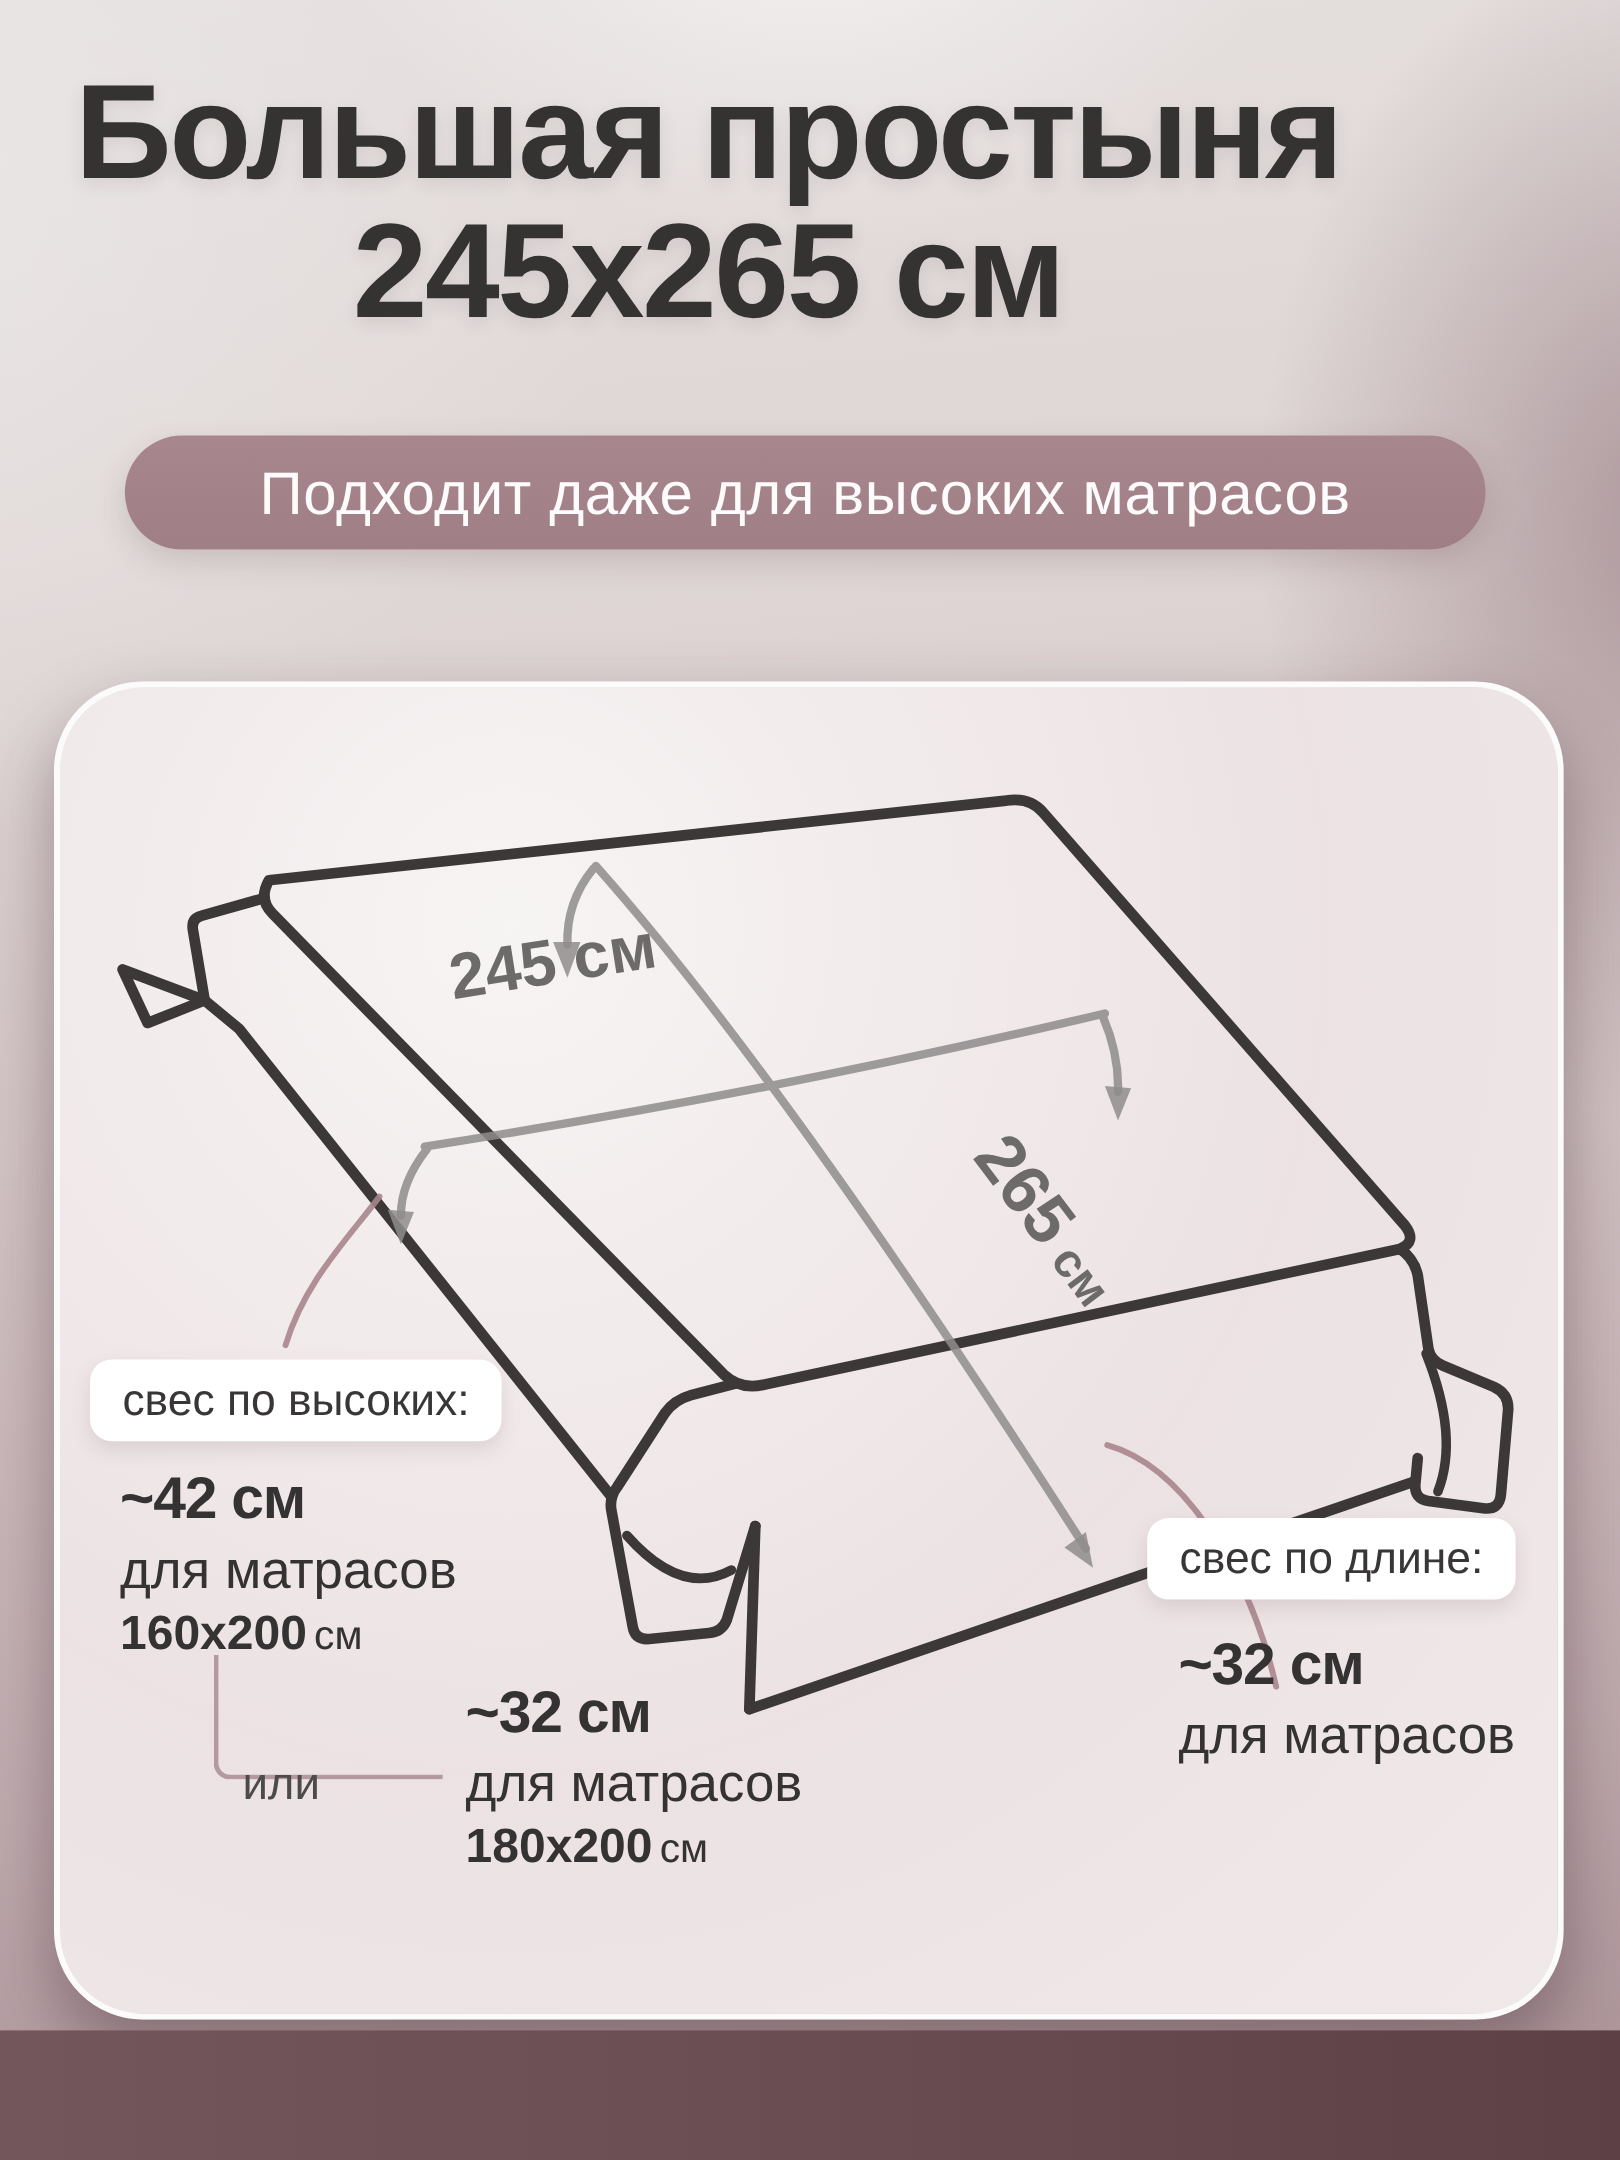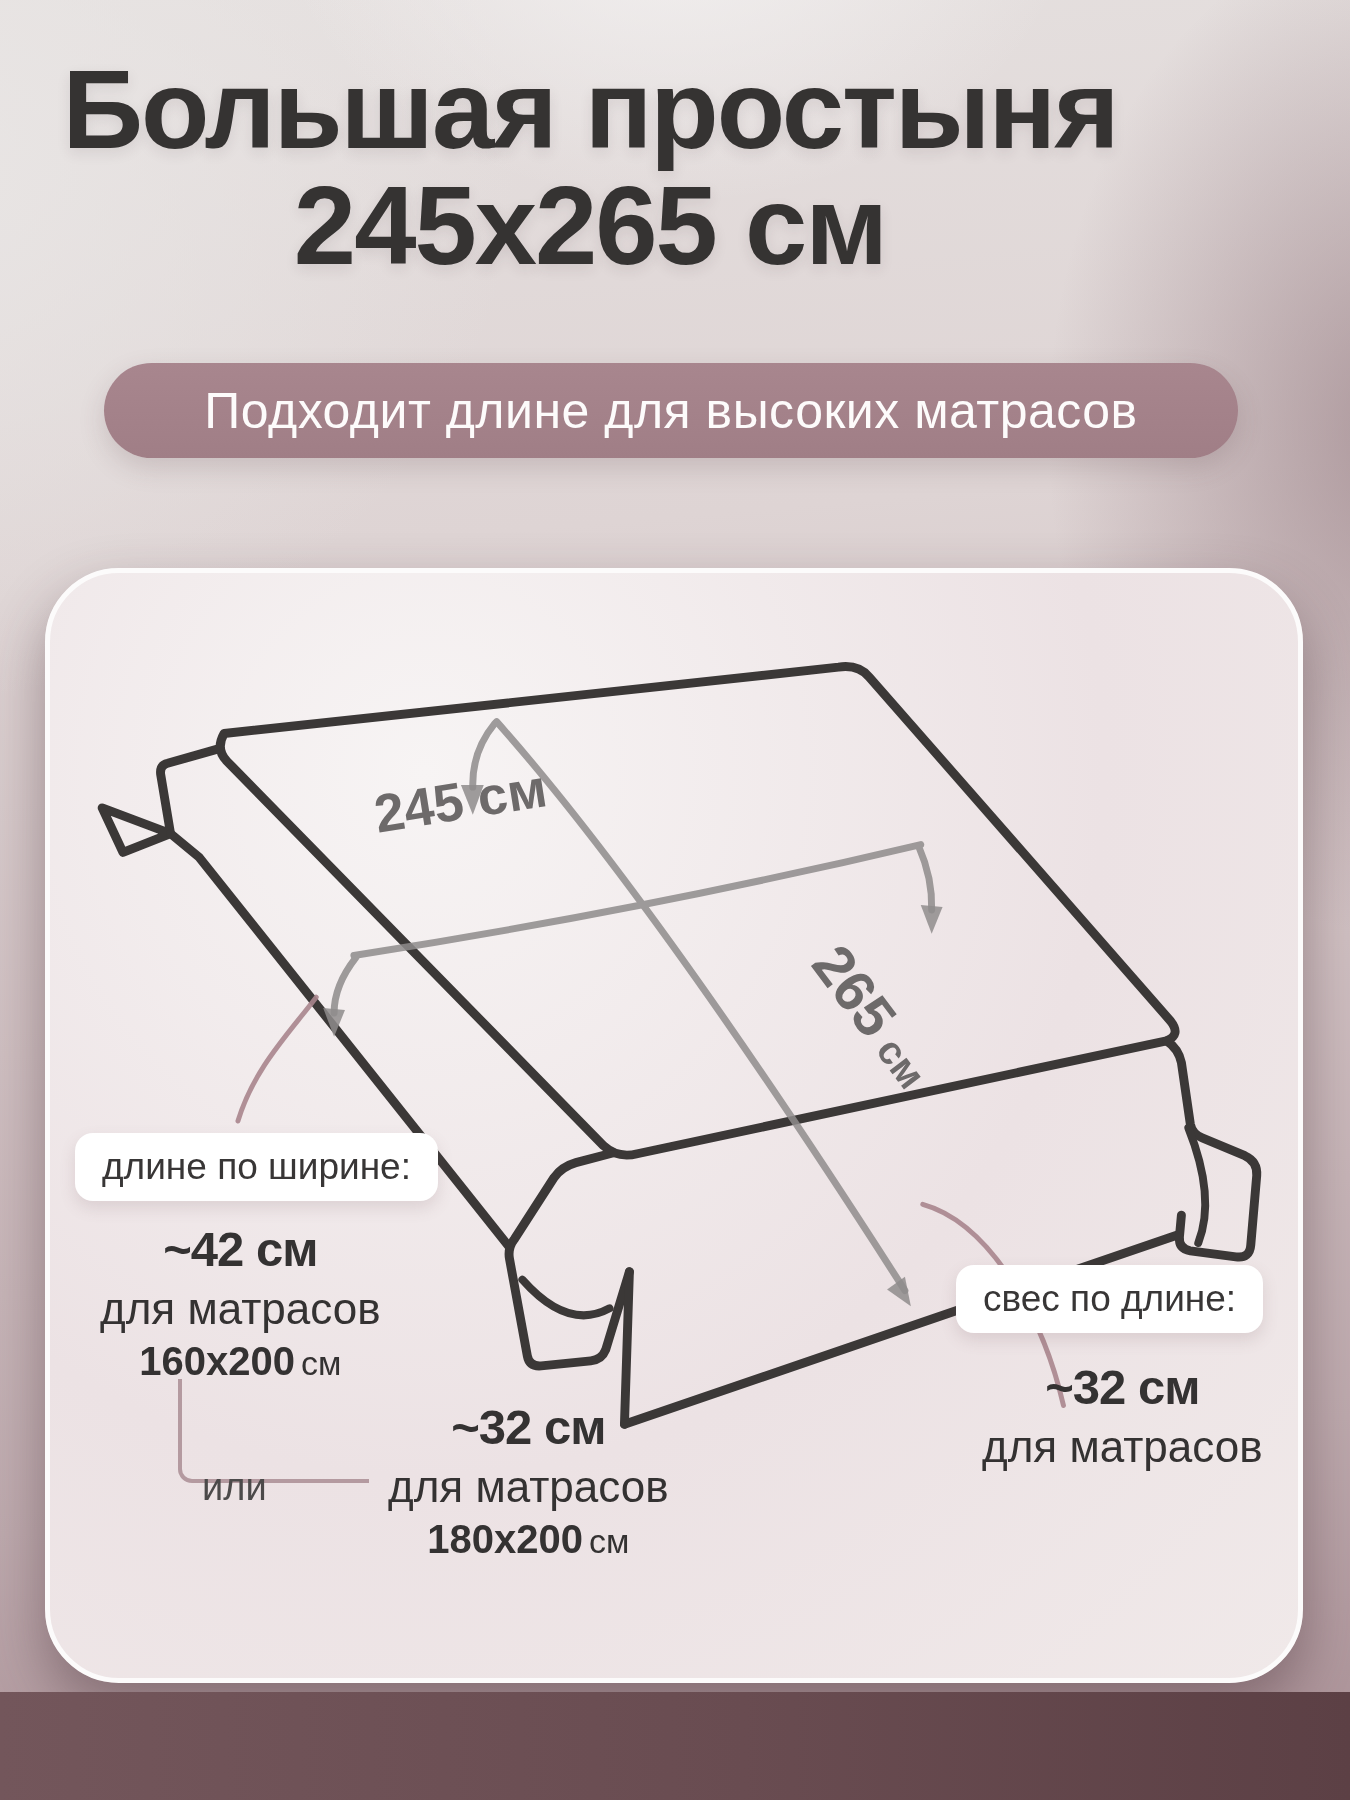--- a/index.html
+++ b/index.html
@@ -32,21 +32,21 @@
     box-shadow:0 26px 55px rgba(70,45,52,.42);
   }
   .card svg{position:absolute;left:0;top:0;width:100%;height:100%;}
   .mini-pill{
     position:absolute;background:#ffffff;border-radius:18px;
     padding:13px 27px;font-size:37px;color:#383636;white-space:nowrap;
     box-shadow:0 7px 16px rgba(120,90,95,.16);
   }
   .pill-width{left:25px;top:560px;}
   .pill-length{left:906px;top:692px;}
-  .callout{position:absolute;color:#343232;text-align:center;}
+  .callout{position:absolute;color:#343232;}
   .callout .val{font-size:49px;font-weight:700;letter-spacing:-1px;}
   .callout .note{font-size:44px;margin-top:7px;}
   .callout .size{font-size:40px;font-weight:700;margin-top:5px;}
   .callout .size .unit{font-size:34px;font-weight:400;margin-left:6px;}
   .block-width{left:50px;top:648px;}
   .block-width-alt{left:338px;top:826px;}
   .block-length{left:932px;top:786px;}
   .or-connector{
     position:absolute;left:128px;top:806px;width:187px;height:100px;
     border-left:4px solid #b49aa0;border-bottom:4px solid #b49aa0;
@@ -63,21 +63,21 @@
 <body>
 
 <div class="stage">
 
   <div class="title">
     <div>Большая простыня</div>
     <div>245х265 см</div>
   </div>
 
   <div class="badge">
-    <span>Подходит длине для высоких матрасов</span>
+    <span>Подходит даже для высоких матрасов</span>
   </div>
 
   <div class="card">
 
     <svg viewBox="0 0 1258 1115">
       <g fill="none" stroke="#3b3837" stroke-width="9" stroke-linecap="round" stroke-linejoin="round">
         <path d="M 175 162 L 795 95 Q 815 92 826 105 L 1130 452 Q 1141 466 1126 472 L 592 586 Q 572 591 558 578 L 178 190 Q 166 178 175 162 Z"></path>
         <path d="M 171 177 L 118 192 Q 110 194 111 203 L 121 263 M 121 263 L 52 237 L 73 282 L 121 263"></path>
         <path d="M 121 263 L 150 287 L 462 679"></path>
         <path d="M 568 585 L 530 595 Q 516 599 508 610 L 468 672 Q 461 681 463 692 L 481 790 Q 483 801 495 800 L 545 795 Q 556 794 560 784 L 584 705"></path>
@@ -105,21 +105,21 @@
       <g fill="none" stroke="#a8858d" stroke-width="5" stroke-linecap="round" opacity="0.9">
         <path d="M 268 428 C 240 465 205 500 189 553"></path>
         <path d="M 880 637 C 945 655 1000 745 1022 840"></path>
       </g>
 
       <text class="m-label" x="330" y="262" font-size="54" transform="rotate(-9 330 262)">245 см</text>
       <text class="m-label" x="766" y="395" font-size="58" transform="rotate(53 766 395)"><tspan>265</tspan><tspan dx="12" font-size="40">см</tspan></text>
     </svg>
 
     <div class="mini-pill pill-width">
-      <span>длине по ширине:</span>
+      <span>свес по высоких:</span>
     </div>
 
     <div class="callout block-width">
       <div class="val">~42 см</div>
       <div class="note">для матрасов</div>
       <div class="size"><span>160х200</span><span class="unit">см</span></div>
     </div>
 
     <div class="or-connector"></div>
     <div class="or-label">или</div>

